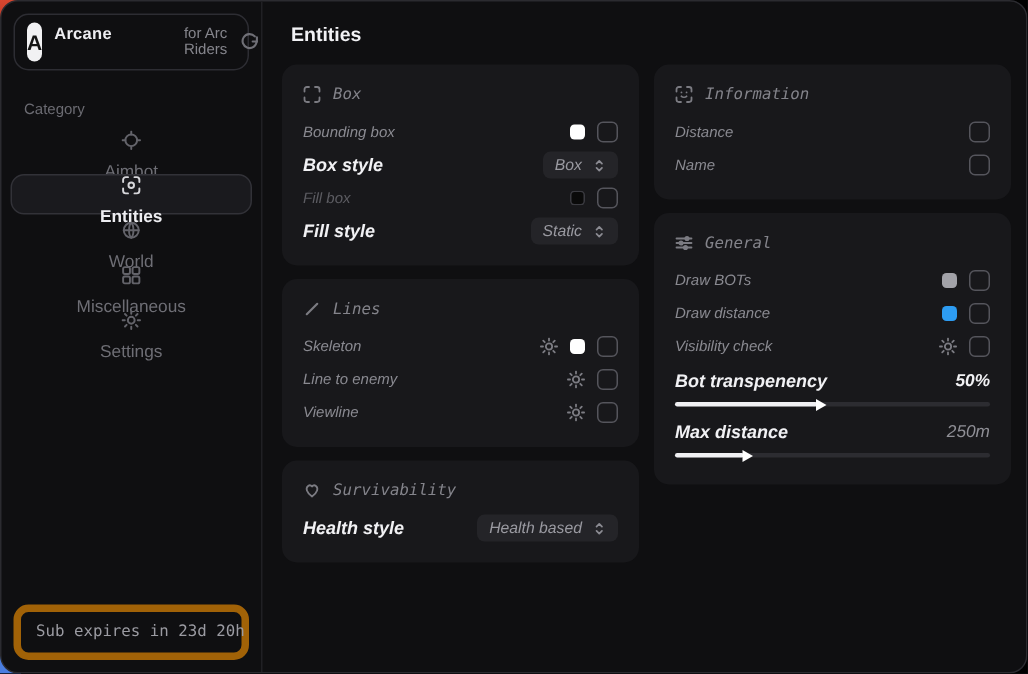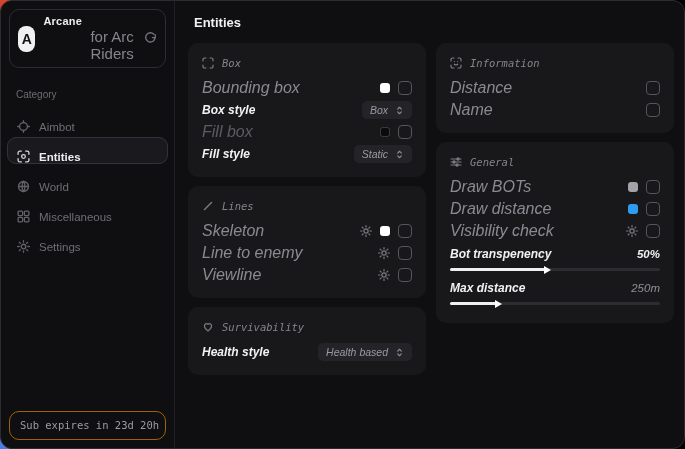--- a/index.html
+++ b/index.html
@@ -15,46 +15,46 @@
     position:absolute;inset:0;box-sizing:border-box;border-radius:12px;
     background:#0f0f11;border:1px solid #2b2b30;display:flex;overflow:hidden;
   }
   
   .sidebar{width:174px;min-width:174px;box-sizing:border-box;display:flex;
     flex-direction:column;border-right:1px solid #202024;}
   .brand-card{margin:8px;border:1px solid #2d2d33;border-radius:10px;
     padding:5px 8px;display:flex;align-items:center;gap:8px;}
   .avatar{width:26px;height:26px;border-radius:8px;background:#f1f1f3;color:#141414;
     font-weight:700;font-size:14px;display:grid;place-items:center;}
-  .brand-texts{display:flex;flex-direction:column;gap:1px;}
+  .brand-texts{display:flex;flex-direction:row;gap:1px;}
   .brand-name{font-size:11px;font-weight:700;color:#ededf1;letter-spacing:.2px;}
-  .brand-sub{font-size:15px;color:#85858c;margin-left:47px;}
+  .brand-sub{font-size:10px;color:#85858c;margin-left:47px;}
   .refresh-btn{margin-left:auto;color:#6f6f76;display:grid;place-items:center;cursor:pointer;}
   .category{font-size:10px;color:#6b6b72;margin:13px 0 7px 15px;}
   .nav{display:flex;flex-direction:column;gap:3px;padding:0 6px;}
-  .nav-item{height:25px;display:flex;align-items:flex-end;gap:9px;padding:0 9px;
-    border-radius:9px;color:#6e6e75;font-size:11.5px;border:1px solid transparent;cursor:pointer;}
+  .nav-item{height:25px;display:flex;align-items:center;gap:9px;padding:0 9px;
+    border-radius:9px;color:#6e6e75;font-size:11.5px;border:1px solid transparent;cursor:pointer;flex-direction:column;}
   .nav-item .nicon{display:grid;place-items:center;color:#63636a;}
   .nav-item.selected{background:#1a1a1e;border-color:#323238;color:#ededf1;font-weight:700;}
   .nav-item.selected .nicon{color:#d6d6da;}
-  .sub-card{margin:auto 8px 8px;border:1px solid #a16207;border-radius:10px;padding:7px 10px 8px;}
+  .sub-card{margin:auto 8px 8px;border:5px solid #a16207;border-radius:10px;padding:7px 10px 8px;}
   .sub-line1{font-family:"DejaVu Sans Mono","Liberation Mono",monospace;
     font-size:10.5px;color:#9b9ba2;white-space:nowrap;}
   .sub-line2{font-size:9.5px;font-weight:700;color:#cfcfd5;margin-top:3px;}
   
   .main{flex:1;padding:12px 13px;box-sizing:border-box;}
   .main-title{font-size:13px;font-weight:700;color:#f2f2f5;margin:2px 0 13px 6px;}
   .columns{display:flex;gap:10px;align-items:flex-start;}
   .col{width:238px;display:flex;flex-direction:column;gap:9px;}
   .panel{background:#18181b;border-radius:10px;padding:10px 14px 12px;box-sizing:border-box;font-style:italic;}
   .panel-head{display:flex;align-items:center;gap:8px;height:20px;margin-bottom:4px;
     color:#84848b;font-family:"DejaVu Sans Mono","Liberation Mono",monospace;font-size:10.5px;}
   .panel-head .picon{color:#7b7b82;display:grid;place-items:center;}
   .row{display:flex;align-items:center;justify-content:space-between;height:22px;}
-  .row-label{font-size:16px;color:#8a8a91;}
+  .row-label{font-size:10px;color:#8a8a91;}
   .row-label.bright{color:#f1f1f4;font-weight:700;font-size:12px;}
   .row-label.dim{color:#5c5c62;}
   .controls{display:flex;align-items:center;gap:8px;}
   .swatch{width:10px;height:10px;border-radius:3px;cursor:pointer;}
   .swatch.outlined{box-shadow:0 0 0 1px #3a3a40 inset;}
   .checkbox{width:12px;height:12px;border-radius:4px;border:1.5px solid #55555c;
     background:transparent;cursor:pointer;}
   .gear-btn{color:#7c7c83;display:grid;place-items:center;cursor:pointer;}
   .select-btn{background:#242428;border-radius:5px;height:18px;display:flex;align-items:center;
     gap:7px;padding:0 8px;color:#9a9aa1;font-size:10.5px;cursor:pointer;}

